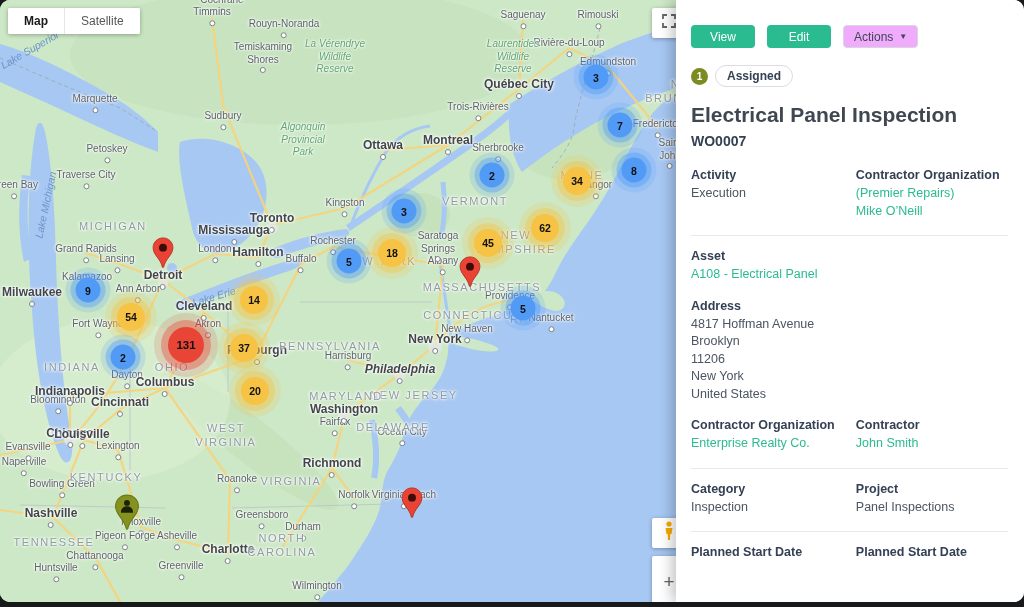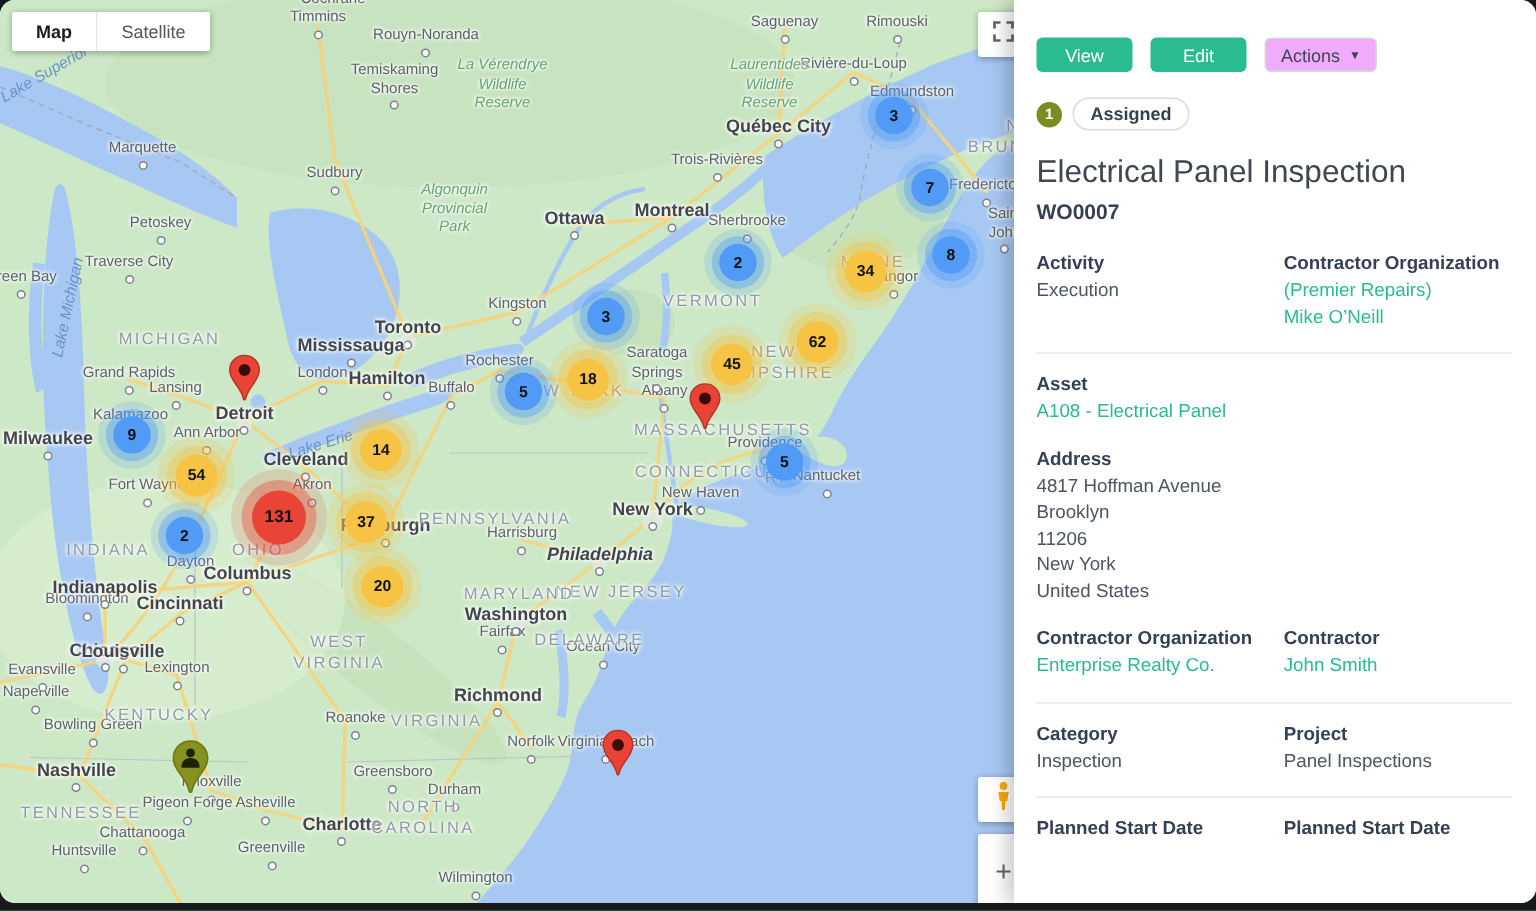--- a/index.html
+++ b/index.html
@@ -50,21 +50,21 @@
   .btn{appearance:none;border:0;border-radius:4px;height:23px;min-width:64px;font-size:12px;cursor:pointer;
        font-family:"Liberation Sans",sans-serif;}
   .btn.teal{background:#2abb90;color:#fff;}
   .btn.ghost{background:#f0abfc;border:1px solid #d5d9dd;color:#3c4852;display:flex;align-items:center;gap:6px;
        padding:0 10px;}
   .caret{font-size:8px;color:#3c4852;}
   .status-row{display:flex;align-items:center;gap:7px;margin-top:17px;}
   .status-count{width:17px;height:17px;border-radius:50%;background:#7d8c21;color:#fff;font-size:10px;font-weight:700;
        display:flex;align-items:center;justify-content:center;}
   .status-pill{border:1px solid #d9dce0;border-radius:13px;padding:3px 11px;font-size:12px;font-weight:700;color:#344054;}
-  .wo-title{margin-top:16px;font-size:21px;color:#3f4750;font-weight:400;}
+  .wo-title{margin-top:16px;font-size:21px;color:#3f4750;font-weight:700;}
   .wo-id{margin-top:6px;font-size:14px;font-weight:700;color:#344054;}
   .fields{margin-top:19px;}
   .frow{display:grid;grid-template-columns:52% 48%;margin-bottom:15px;}
   .flabel{font-size:12.5px;font-weight:700;color:#344054;margin-bottom:3px;}
   .fvalue{font-size:12.5px;color:#4b5563;line-height:1.4;}
   .fvalue.link{color:#2abb90;cursor:pointer;}
   .divider{height:1px;background:#e7e9ec;margin:1px 0 13px 0;}
   .section{}
 </style>
 </head>

